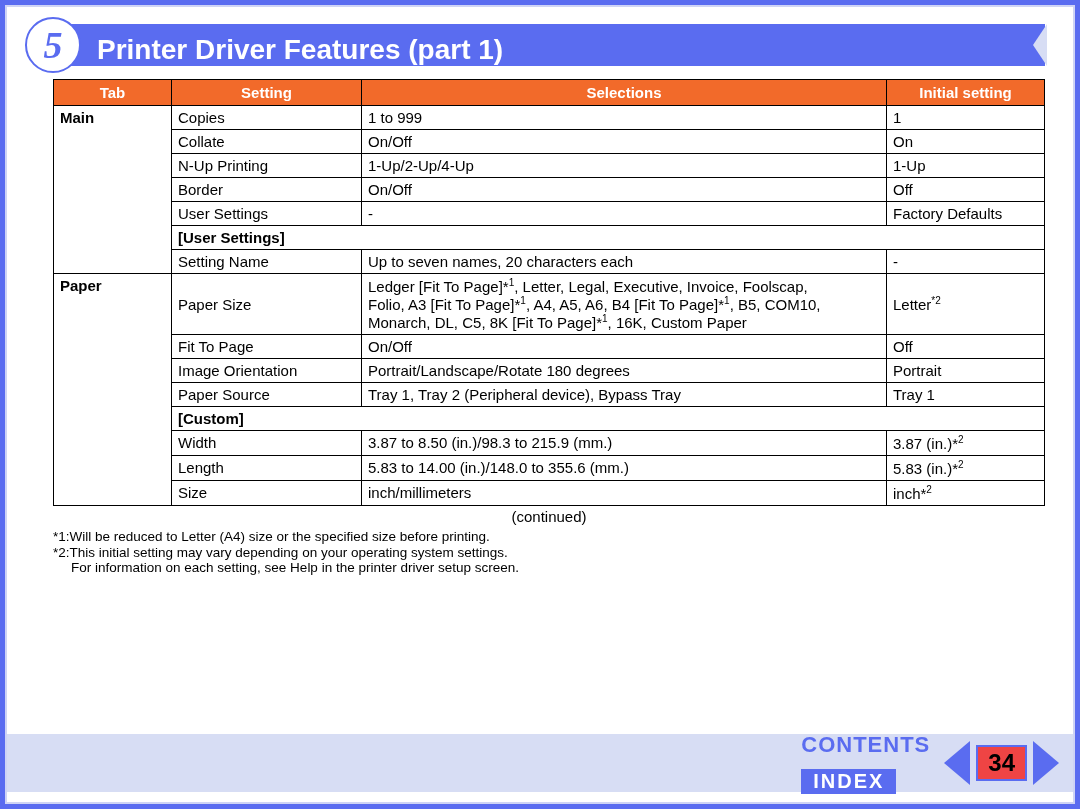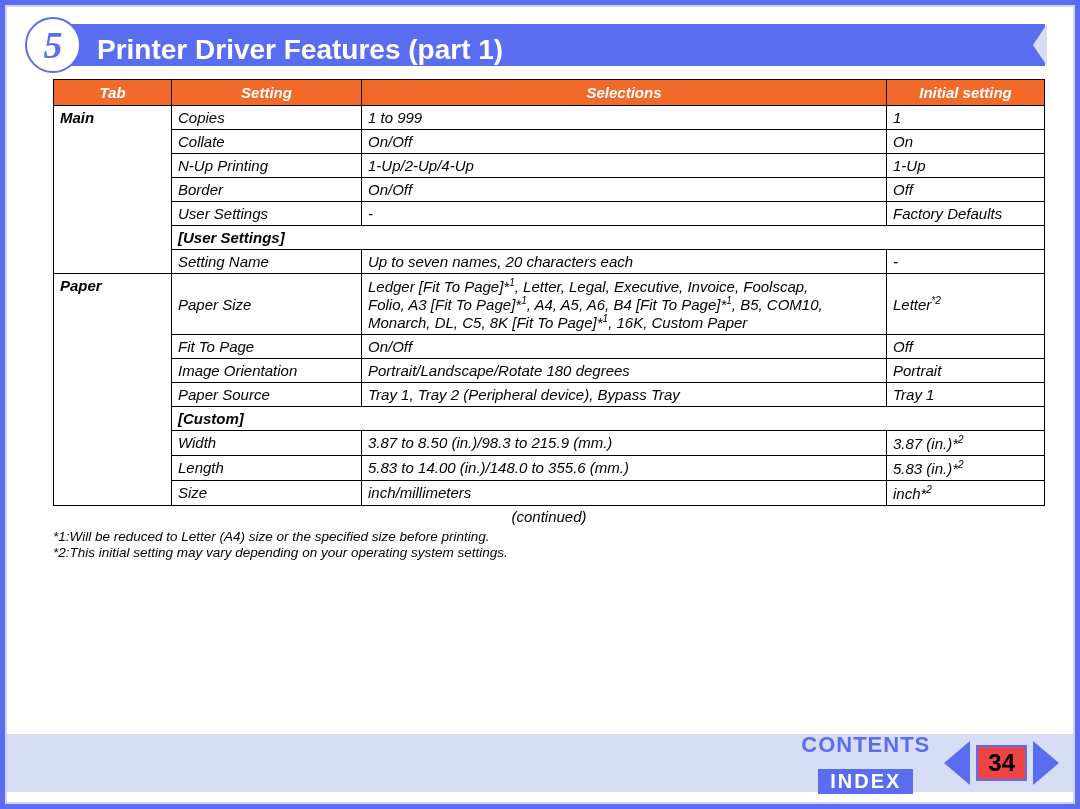--- a/index.html
+++ b/index.html
@@ -62,21 +62,20 @@
     position: absolute;
     right: -2px;
     top: 0;
     width: 0; height: 0;
     border-top: 21px solid transparent;
     border-bottom: 21px solid transparent;
     border-right: 14px solid #d7ddf4;
   }
   .content {
     margin: 0 28px 0 46px;
-    font-style: italic;
   }
   table.features {
     border-collapse: collapse;
     width: 100%;
     font-size: 15px;
   }
   table.features th {
     background: #f26a2a;
     color: #fff;
     font-weight: bold;
@@ -113,21 +112,21 @@
     height: 58px;
     background: #d7ddf4;
     display: flex;
     align-items: center;
     justify-content: flex-end;
     padding-right: 14px;
   }
   .links {
     display: flex;
     flex-direction: column;
-    align-items: center;
+    align-items: flex-start;
     gap: 11px;
     margin-right: 14px;
   }
   .link-contents {
     color: #5a6cf0;
     font-weight: bold;
     font-size: 22px;
     letter-spacing: 1px;
     cursor: pointer;
   }
@@ -274,20 +273,21 @@
         <td>Size</td>
         <td>inch/millimeters</td>
         <td><span>inch*</span><sup>2</sup></td>
       </tr>
     </tbody>
       </table>
     <div class="continued">(continued)</div>
     <div class="footnotes">
       <div>*1:Will be reduced to Letter (A4) size or the specified size before printing.</div>
       <div>*2:This initial setting may vary depending on your operating system settings.</div>
+      <span class="ind">For information on each setting, see Help in the printer driver setup screen.</span>
     </div>
   </div>
 
   <div class="footer">
     <div class="links">
       <div class="link-contents">CONTENTS</div>
       <div class="link-index">INDEX</div>
     </div>
     <div class="nav-arrow nav-prev"></div>
     <div class="page-num-box">34</div>

